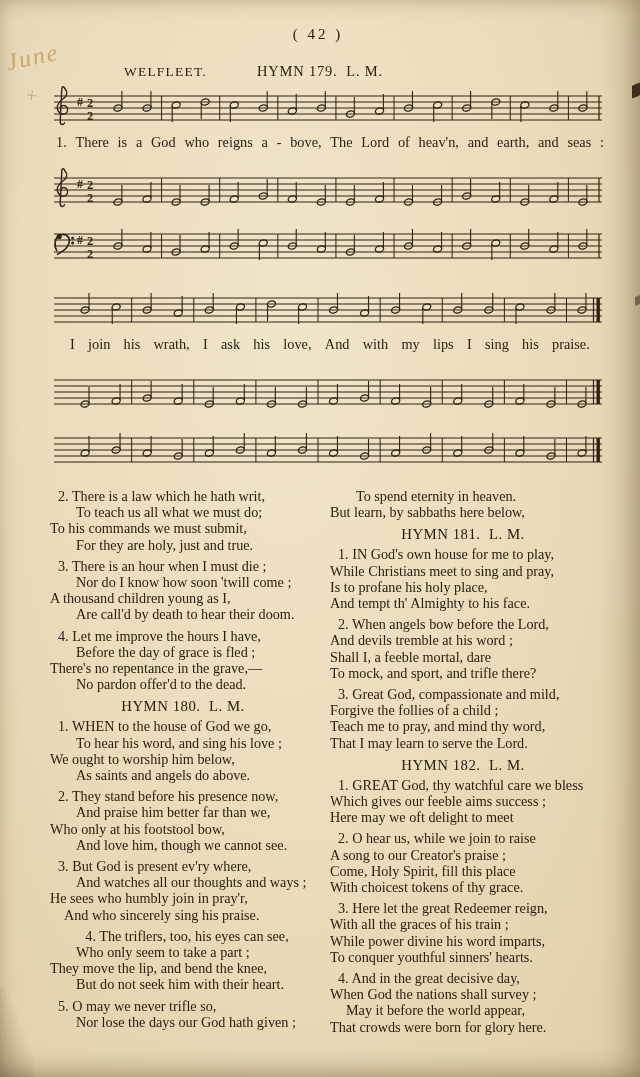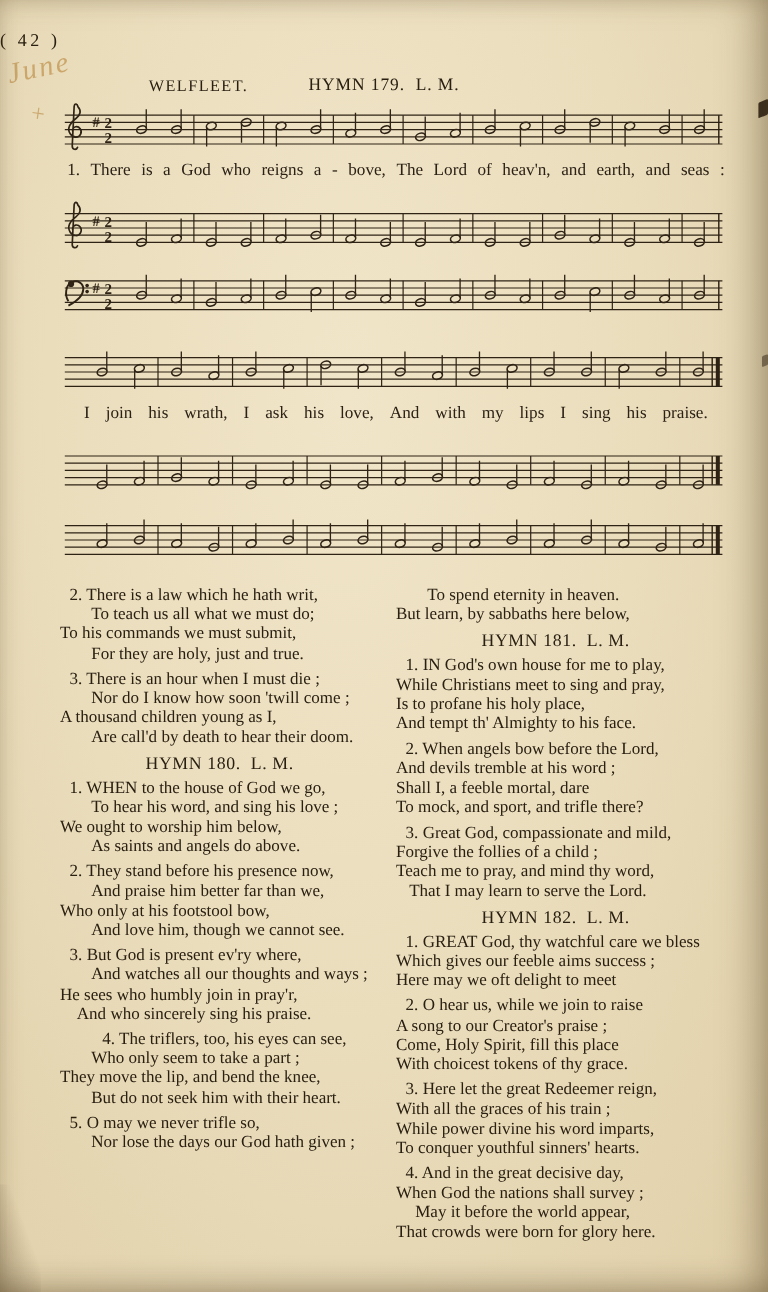--- a/index.html
+++ b/index.html
@@ -6,21 +6,21 @@
   .page{
     position:relative;width:640px;height:1077px;margin:0 auto;overflow:hidden;
     background:radial-gradient(ellipse at 45% 30%, #f1e5c9 0%, #eaddbc 50%, #e0cfa8 100%);
     font-family:"Liberation Serif","DejaVu Serif",serif;color:#2a2012;
   }
   .vignette{position:absolute;inset:0;pointer-events:none;
     box-shadow:inset -20px 0 32px -10px rgba(80,60,30,.38),
                inset 0 -16px 26px -12px rgba(80,60,30,.30),
                inset 10px 0 24px -14px rgba(110,88,50,.22),
                inset 0 10px 20px -14px rgba(110,88,50,.18);}
-  .page-number{position:absolute;top:26px;left:0;right:4px;
+  .page-number{position:absolute;top:26px;left:0;right:4px;text-align:center;
     font-size:15px;letter-spacing:3px;white-space:pre;}
   .margin-note{position:absolute;left:6px;top:44px;font-style:italic;font-size:24px;
     color:rgba(198,157,94,.85);transform:rotate(-12deg);letter-spacing:2px;}
   .margin-mark{position:absolute;left:26px;top:84px;font-size:20px;
     color:rgba(198,157,94,.8);transform:rotate(8deg);}
   .tune-name{position:absolute;left:124px;top:64px;font-size:13.5px;letter-spacing:1.2px;white-space:pre;}
   .hymn-title{position:absolute;left:0;right:0;top:63px;text-align:center;
     font-size:14.5px;letter-spacing:.8px;white-space:pre;}
   .staff{position:absolute;left:52px;width:552px;height:48px;}
   .lyric{position:absolute;left:56px;width:548px;display:flex;justify-content:space-between;
@@ -421,20 +421,26 @@
           <div class="vline" style="margin-left: 26px;">To teach us all what we must do;</div>
           <div class="vline" style="margin-left: 0px;">To his commands we must submit,</div>
           <div class="vline" style="margin-left: 26px;">For they are holy, just and true.</div>
         </div>
         <div class="verse">
           <div class="vline" style="margin-left: 8px;">3. There is an hour when I must die ;</div>
           <div class="vline" style="margin-left: 26px;">Nor do I know how soon 'twill come ;</div>
           <div class="vline" style="margin-left: 0px;">A thousand children young as I,</div>
           <div class="vline" style="margin-left: 26px;">Are call'd by death to hear their doom.</div>
         </div>
+        <div class="verse">
+          <div class="vline" style="margin-left: 8px;">4. Let me improve the hours I have,</div>
+          <div class="vline" style="margin-left: 26px;">Before the day of grace is fled ;</div>
+          <div class="vline" style="margin-left: 0px;">There's no repentance in the grave,—</div>
+          <div class="vline" style="margin-left: 26px;">No pardon offer'd to the dead.</div>
+        </div>
         <div class="hymn-heading">HYMN 180.  L. M.</div>
         <div class="verse">
           <div class="vline" style="margin-left: 8px;">1. WHEN to the house of God we go,</div>
           <div class="vline" style="margin-left: 26px;">To hear his word, and sing his love ;</div>
           <div class="vline" style="margin-left: 0px;">We ought to worship him below,</div>
           <div class="vline" style="margin-left: 26px;">As saints and angels do above.</div>
         </div>
         <div class="verse">
           <div class="vline" style="margin-left: 8px;">2. They stand before his presence now,</div>
           <div class="vline" style="margin-left: 26px;">And praise him better far than we,</div>
@@ -473,21 +479,21 @@
         <div class="verse">
           <div class="vline" style="margin-left: 8px;">2. When angels bow before the Lord,</div>
           <div class="vline" style="margin-left: 0px;">And devils tremble at his word ;</div>
           <div class="vline" style="margin-left: 0px;">Shall I, a feeble mortal, dare</div>
           <div class="vline" style="margin-left: 0px;">To mock, and sport, and trifle there?</div>
         </div>
         <div class="verse">
           <div class="vline" style="margin-left: 8px;">3. Great God, compassionate and mild,</div>
           <div class="vline" style="margin-left: 0px;">Forgive the follies of a child ;</div>
           <div class="vline" style="margin-left: 0px;">Teach me to pray, and mind thy word,</div>
-          <div class="vline" style="margin-left: 11px;">That I may learn to serve the Lord.</div>
+          <div class="vline" style="margin-left: 0px;">That I may learn to serve the Lord.</div>
         </div>
         <div class="hymn-heading">HYMN 182.  L. M.</div>
         <div class="verse">
           <div class="vline" style="margin-left: 8px;">1. GREAT God, thy watchful care we bless</div>
           <div class="vline" style="margin-left: 0px;">Which gives our feeble aims success ;</div>
           <div class="vline" style="margin-left: 0px;">Here may we oft delight to meet</div>
         </div>
         <div class="verse">
           <div class="vline" style="margin-left: 8px;">2. O hear us, while we join to raise</div>
           <div class="vline" style="margin-left: 0px;">A song to our Creator's praise ;</div>

